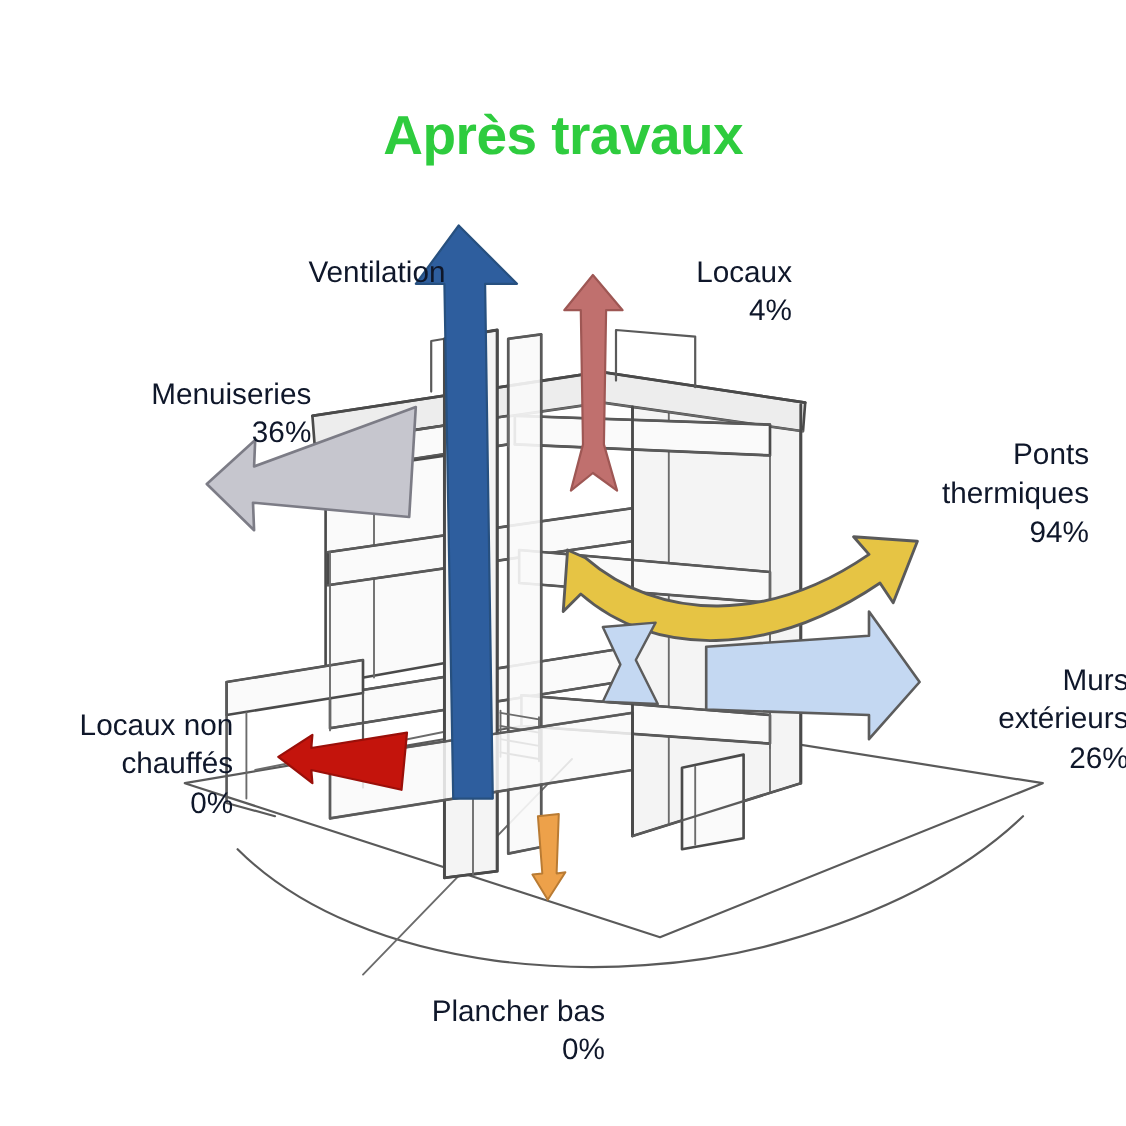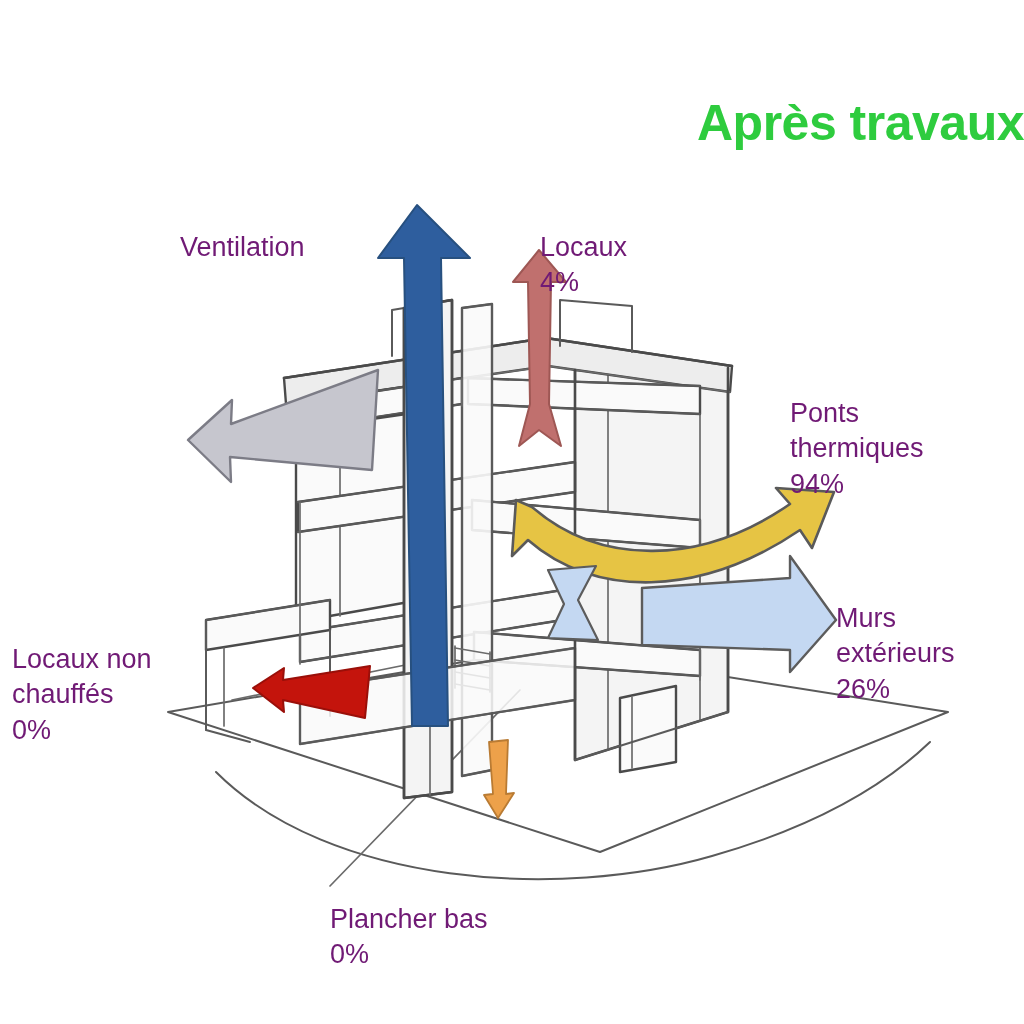--- a/index.html
+++ b/index.html
@@ -8,32 +8,32 @@
     width:1024px;height:1024px;overflow:hidden;
     font-family:"Liberation Sans","DejaVu Sans",sans-serif;
     position:relative;
   }
   #stage{position:absolute;inset:0;width:1024px;height:1024px;}
   #scene{position:absolute;inset:0;}
   svg.layer{position:absolute;left:0;top:0;width:1024px;height:1024px;overflow:visible;}
 
   .title{
     position:absolute;left:0;top:97px;width:1024px;
-    text-align:right;
+    text-align:center;
     font-size:50px;font-weight:bold;
     color:#2ECC3E;
     letter-spacing:-0.5px;
     line-height:1.05;
     user-select:none;
   }
 
   .lbl{
     position:absolute;
-    text-align:left;
-    color:#701a75;
+    text-align:right;
+    color:#0f172a;
     font-size:27px;
     line-height:1.32;
     white-space:pre-line;
     user-select:none;
   }
   .lbl .pct{display:block;}
 
   
   #lbl-ventilation{left:180px;top:194px;width:225px;}
   #lbl-toiture{left:540px;top:194px;width:180px;}
@@ -196,20 +196,24 @@
 
     <div class="lbl" id="lbl-ventilation">
       <span>Ventilation</span>
     </div>
 
     <div class="lbl" id="lbl-toiture">
       <span>Locaux</span>
       <span class="pct">4%</span>
     </div>
 
+    <div class="lbl" id="lbl-menuiseries">
+      <span>Menuiseries</span>
+      <span class="pct">36%</span>
+    </div>
 
     <div class="lbl" id="lbl-ponts">
       <span>Ponts
 thermiques</span>
       <span class="pct">94%</span>
     </div>
 
     <div class="lbl" id="lbl-murs">
       <span>Murs
 extérieurs</span>

